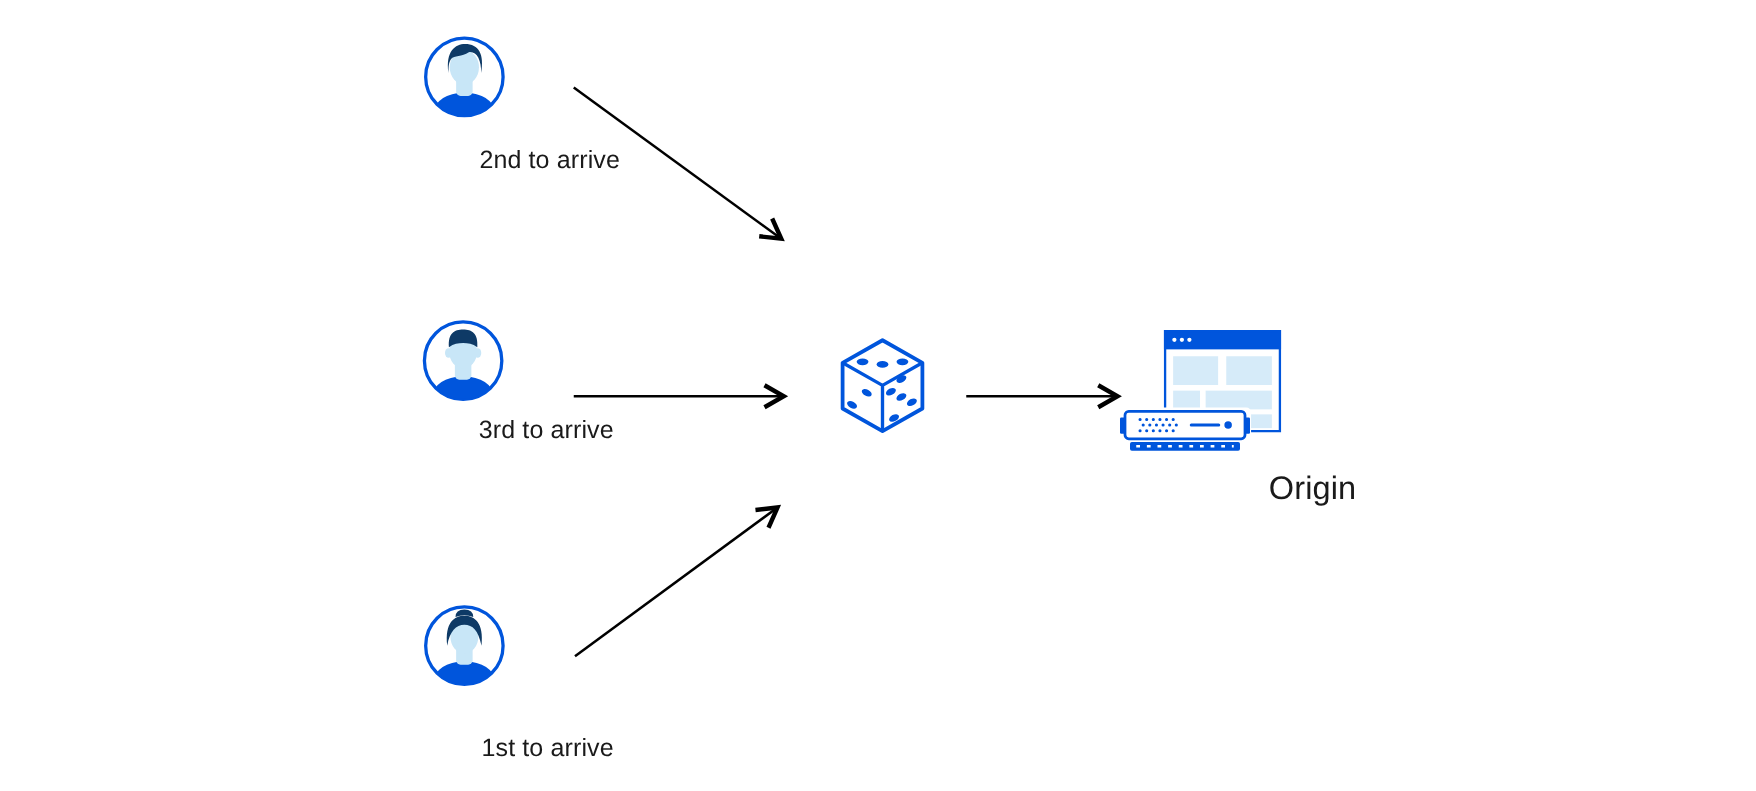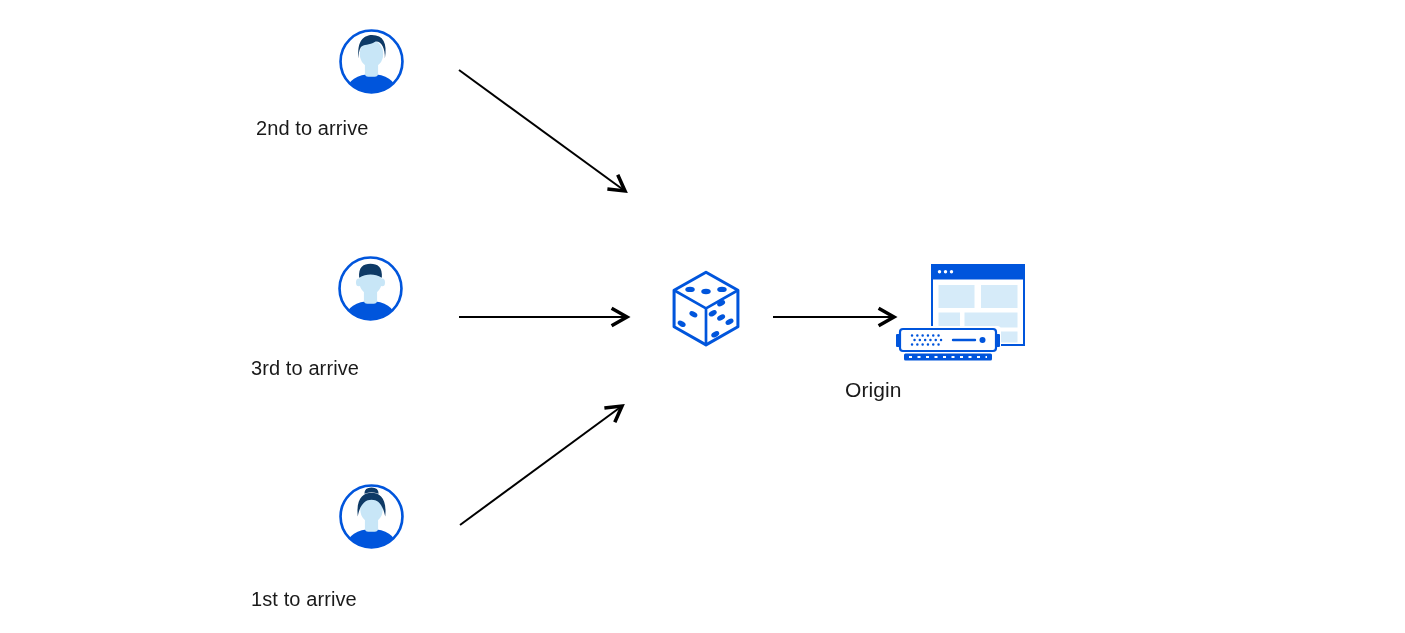--- a/index.html
+++ b/index.html
@@ -16,21 +16,21 @@
     background:#ffffff;
     position:relative;
     overflow:hidden;
     font-family:"Liberation Sans",sans-serif;
     color:var(--text);
   }
   .abs{position:absolute;}
   .node-label{
     position:absolute;
     width:240px;
-    text-align:left;
+    text-align:right;
     font-size:20px;
     line-height:24px;
     color:var(--text);
     letter-spacing:.1px;
   }
   
   .sb{stroke:var(--primary-blue);}
   .fb{fill:var(--primary-blue);}
   .fn{fill:var(--navy);}
   .ff{fill:var(--face-blue);}
@@ -85,21 +85,21 @@
       <path class="fb" d="M6,66 Q10,45.5 33,45.5 Q56,45.5 60,66 Z"></path>
       <rect class="ff" x="26.5" y="32" width="13" height="16" rx="3.5"></rect>
       <ellipse class="ff" cx="21.5" cy="27" rx="2.8" ry="3.8"></ellipse>
       <ellipse class="ff" cx="44.5" cy="27" rx="2.8" ry="3.8"></ellipse>
       <ellipse class="ff" cx="33" cy="26" rx="11" ry="13"></ellipse>
       <path class="fn" d="M21.8,22.5 C21,11.5 26,8.5 33,8.5 C40,8.5 45,11.5 44.2,22.5
                            C40.5,19.8 36.8,19.2 33,19.2 C29.2,19.2 25.5,19.8 21.8,22.5 Z"></path>
     </g>
   </svg>
 </div>
-<div class="node-label" style="left:251px;top:356px">3rd to arrive</div>
+<div class="node-label" style="left:251px;top:332px">3rd to arrive</div>
 
 <div class="abs" style="left:338px;top:483px">
   <svg viewBox="0 0 66 66" width="67" height="67">
     <defs>
         <clipPath id="c3">
           <circle cx="33" cy="33" r="30"></circle>
         </clipPath>
       </defs>
     <circle cx="33" cy="33" r="30.5" fill="#fff" class="sb" stroke-width="2.6"></circle>
     <g clip-path="url(#c3)">
@@ -159,13 +159,13 @@
       <line x1="17" y1="10.5" x2="47" y2="10.5"></line>
       <line x1="19.5" y1="15" x2="49.5" y2="15"></line>
       <line x1="17" y1="19.5" x2="47" y2="19.5"></line>
     </g>
     <line class="sb" x1="58" y1="15" x2="80" y2="15" stroke-width="2.4" stroke-linecap="round"></line>
     <circle class="fb" cx="87.5" cy="15" r="3"></circle>
     <rect class="fb" x="9" y="28.5" width="88" height="7" rx="1.5"></rect>
     <line x1="14" y1="32" x2="92" y2="32" stroke="#fff" stroke-width="2" stroke-dasharray="3 5.5"></line>
   </svg>
 </div>
-<div class="node-label" style="left:845px;top:378px;font-size:21px">Origin</div>
+<div class="node-label" style="left:845px;top:378px;font-size:26px">Origin</div>
 
 </body></html>

